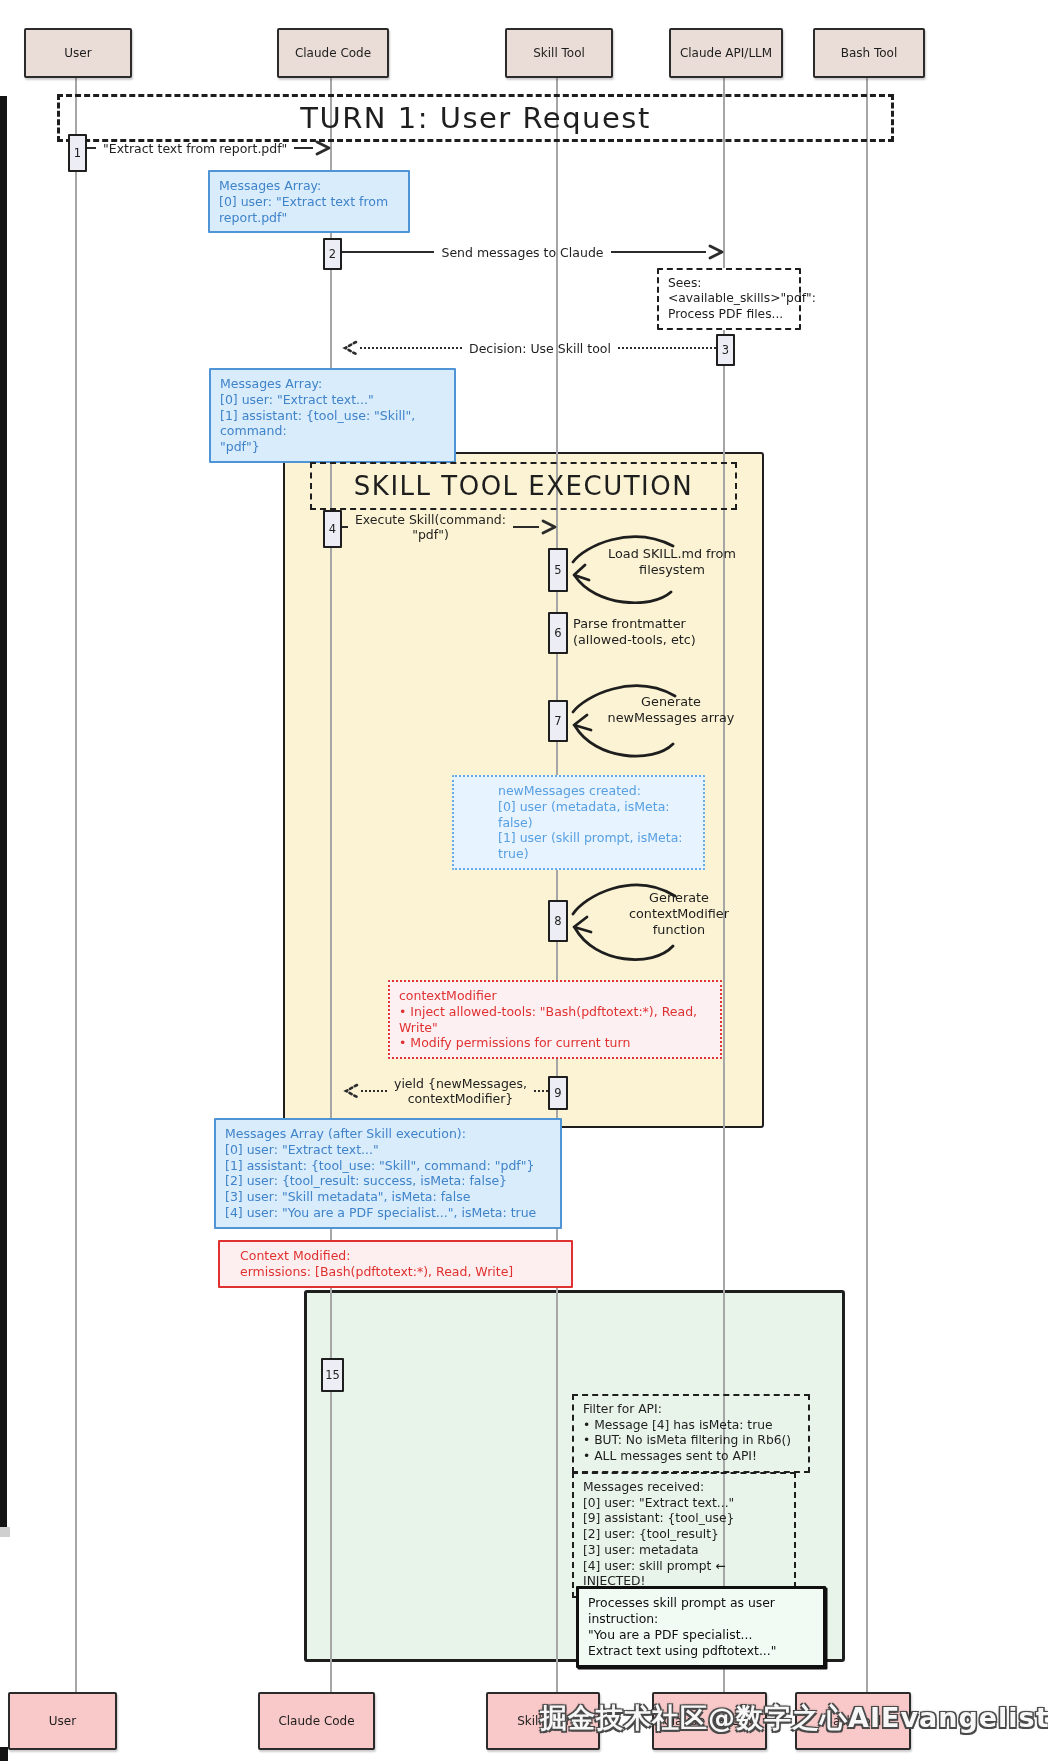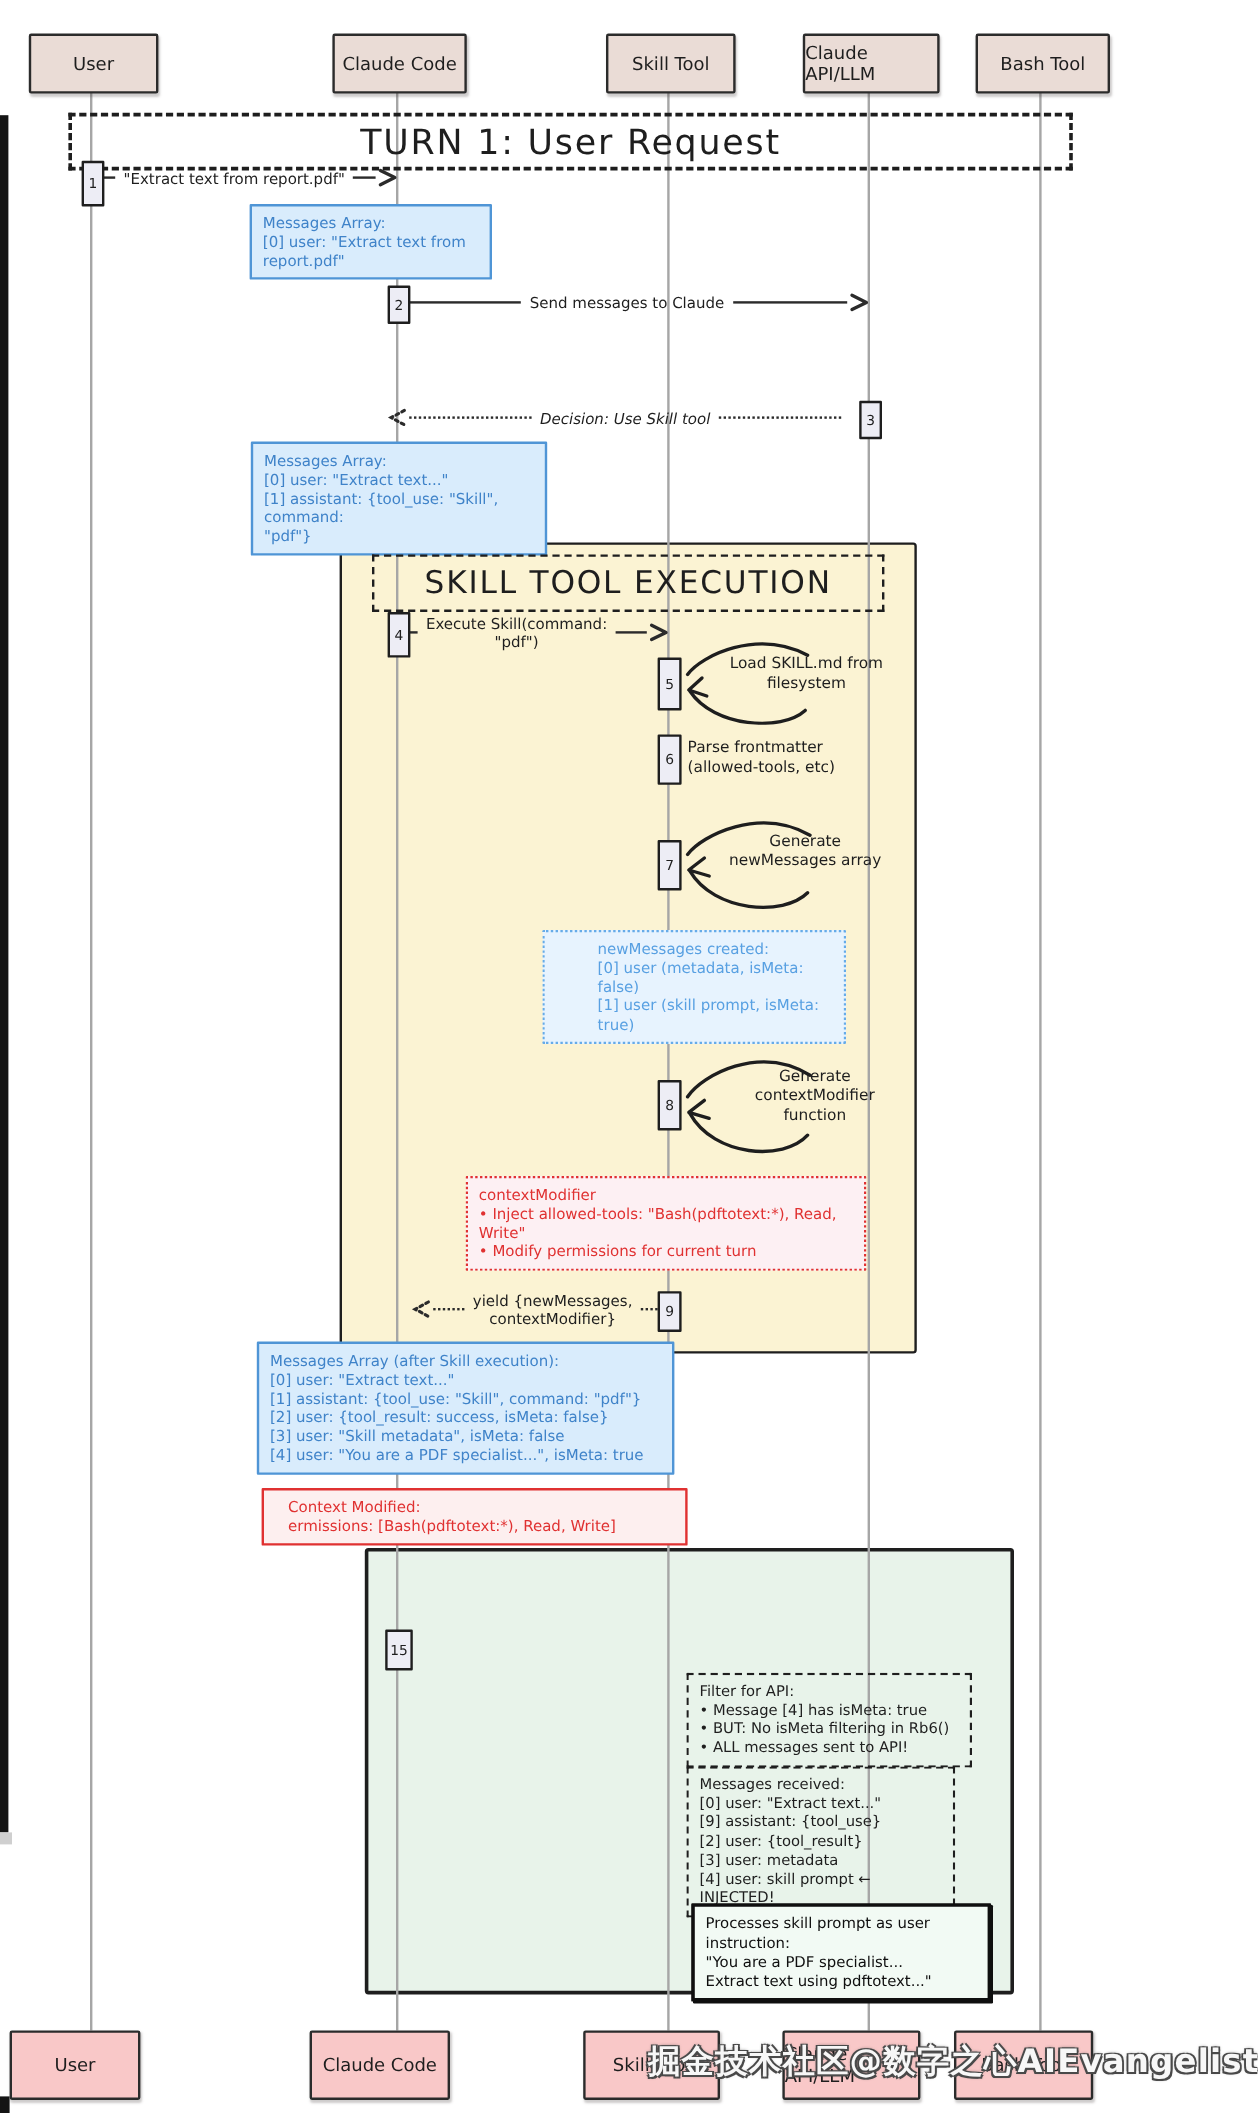--- a/index.html
+++ b/index.html
@@ -2,21 +2,21 @@
 <html style="--ink: #1e1e1e; --lifeline: #a6a6a6; --actor-top-fill: #eadcd6; --actor-bottom-fill: #f9c8c8; --blue-border: #4f95d6; --blue-text: #3f83c9; --blue-fill: #d9ecfc; --blue-dotted-border: #66abe8; --blue-dotted-fill: #e7f3fe; --blue-dotted-text: #58a0e2; --red: #e03131; --red-fill: #fdefef; --red-dotted-fill: #fdf0f3; --yellow-fill: #fbf3d3; --green-fill: #e8f3ea; --activation-fill: #ededf5;"><head>
 <meta charset="utf-8">
 <style>
   html,body{margin:0;padding:0;background:#ffffff;}
   #canvas{position:relative;width:1048px;height:1761px;background:#fff;overflow:hidden;
           font-family:"DejaVu Sans","Liberation Sans",sans-serif;color:var(--ink,#1e1e1e);}
   
   .lifeline{position:absolute;width:2px;background:var(--lifeline,#a6a6a6);z-index:3;}
   
   .actor{position:absolute;border:2.5px solid #2b2b2b;border-radius:2px;display:flex;align-items:center;justify-content:center;
-         font-size:15px;z-index:5;box-shadow:1px 2px 2px rgba(60,50,50,.25);}
+         font-size:12px;z-index:5;box-shadow:1px 2px 2px rgba(60,50,50,.25);}
   .actor.top{background:var(--actor-top-fill,#eadcd6);}
   .actor.bottom{background:var(--actor-bottom-fill,#f9c8c8);}
   
   .frame{position:absolute;z-index:2;border-radius:3px;}
   .frame.yellow{background:var(--yellow-fill,#fbf3d3);border:2.5px solid #1e1e1e;}
   .frame.green{background:var(--green-fill,#e8f3ea);border:3px solid #1e1e1e;}
   .frame-title{position:absolute;z-index:4;border:2.5px dashed #1e1e1e;display:flex;align-items:center;justify-content:center;
                font-size:26px;letter-spacing:1.5px;font-weight:500;}
   .turn1{border-width:3px;font-size:29px;}
   
@@ -107,25 +107,30 @@
     </div>
   <div class="msg" style="left:339px;top:242px;width:385px;height:20px;">
     <div class="shaft"></div>
     <div class="mlabel">Send messages to Claude</div>
     <div class="shaft"></div>
     <svg width="18" height="18" viewBox="0 0 18 18">
         <path d="M4,3 L16,9 L4,15" fill="none" stroke="#2b2b2b" stroke-width="2.8" stroke-linecap="round" stroke-linejoin="round"></path>
       </svg>
   </div>
 
+  <div class="note dashed" style="left:657px;top:268px;width:122px;">
+    <div>Sees:</div>
+    <div>&lt;available_skills&gt;"pdf":</div>
+    <div>Process PDF files...</div>
+  </div>
 
   <div class="act" style="left:716px;top:334px;width:15px;height:28px;">
       <span>3</span>
     </div>
-  <div class="msg" style="left:323px;top:338px;width:378px;height:20px;font-style:italic;">
+  <div class="msg" style="left:342px;top:338px;width:378px;height:20px;">
     <svg width="18" height="18" viewBox="0 0 18 18">
         <path d="M14,3 L3,9 L14,15" fill="none" stroke="#2b2b2b" stroke-width="2.6" stroke-dasharray="2.5 3" stroke-linecap="round"></path>
       </svg>
     <div class="shaft dot"></div>
     <div class="mlabel">Decision: Use Skill tool</div>
     <div class="shaft dot"></div>
   </div>
 
   <div class="note blue" style="left:209px;top:368px;width:225px;">
     <div>Messages Array:</div>

